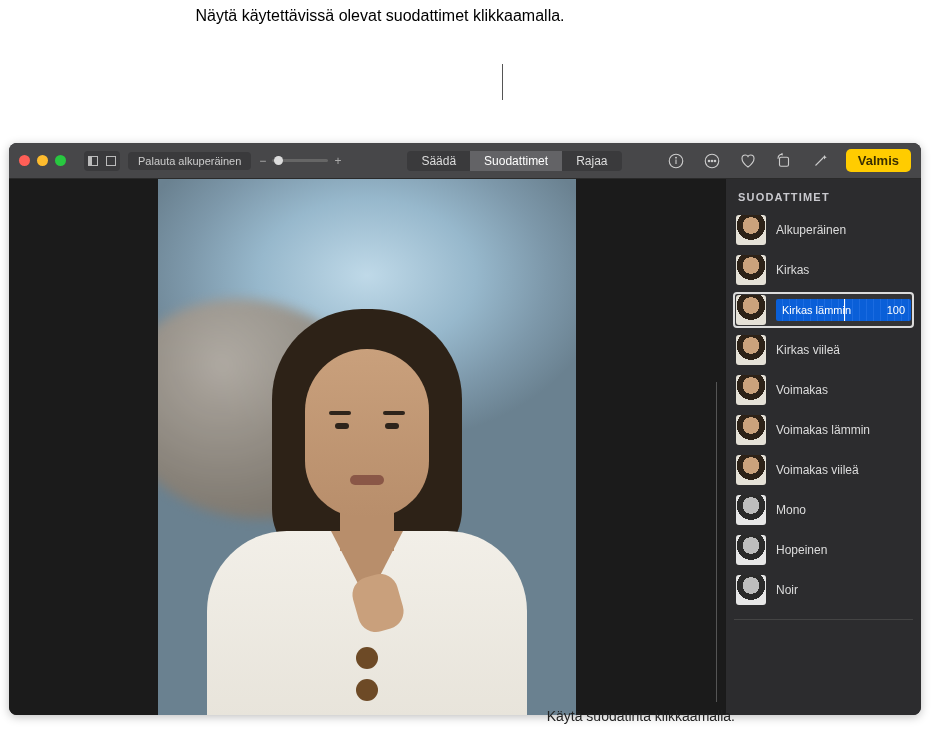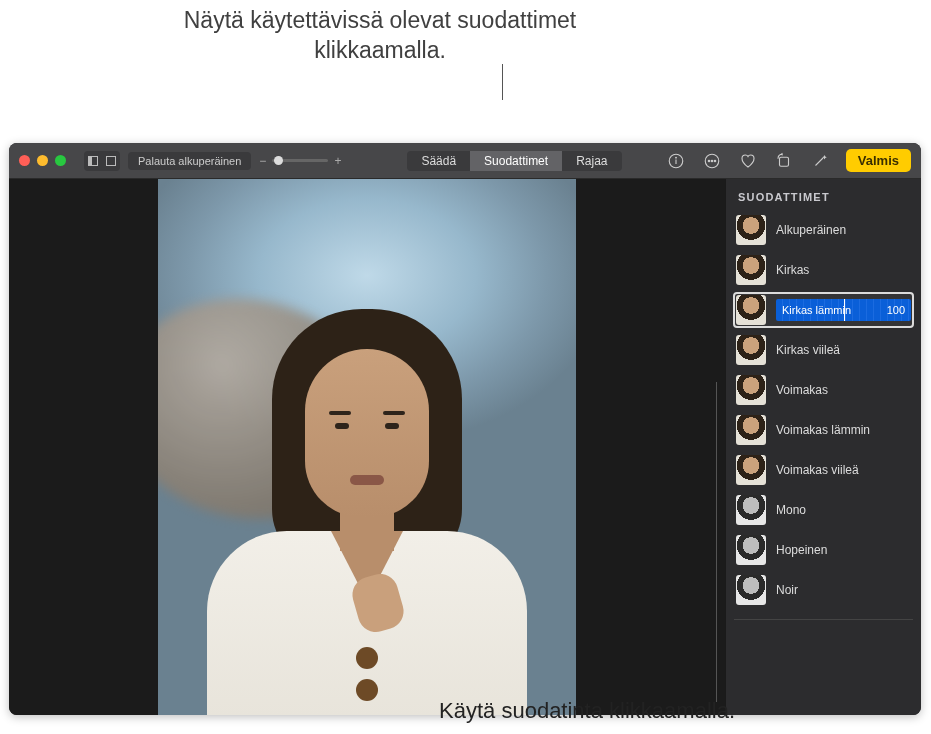--- a/index.html
+++ b/index.html
@@ -11,39 +11,39 @@
     font-size: 13px;
     color: #222;
     position: relative;
   }
   .callout-top {
     position: absolute;
     top: 6px;
     left: 130px;
     width: 500px;
     text-align: center;
-    font-size: 23px;
+    font-size: 16px;
     line-height: 1.3;
-    color: #404040;
+    color: #000000;
   }
   .callout-line-top {
     position: absolute;
     top: 64px;
     left: 502px;
     width: 1px;
     height: 36px;
     background: #555;
   }
   .callout-bottom {
     position: absolute;
     bottom: 10px;
     left: 355px;
     width: 380px;
     text-align: right;
-    font-size: 22px;
+    font-size: 14px;
     color: #222;
   }
   .callout-line-bottom {
     position: absolute;
     top: 382px;
     left: 716px;
     width: 1px;
     height: 320px;
     background: #555;
   }

